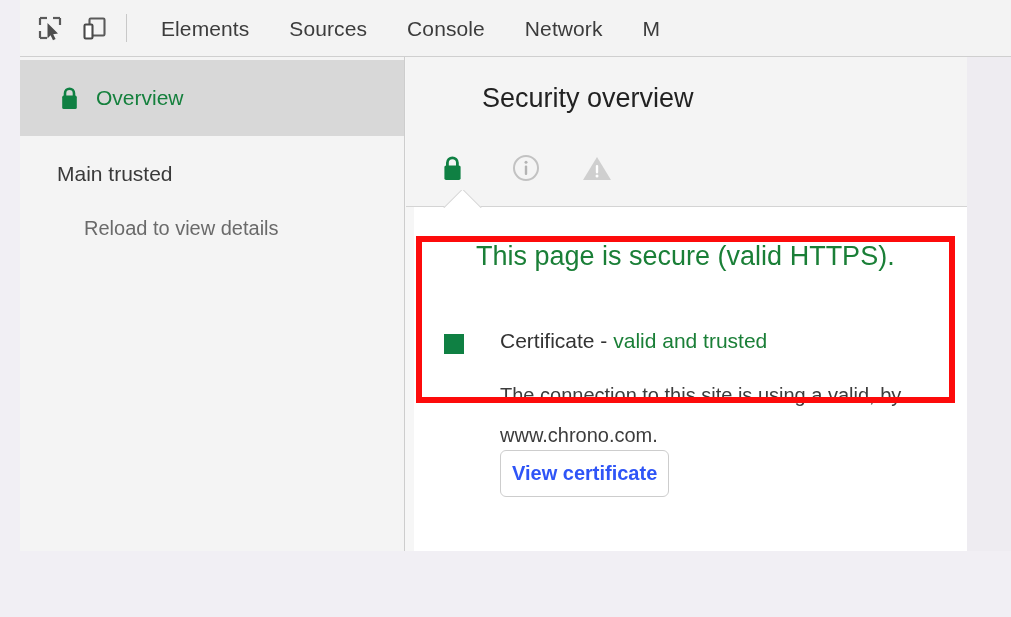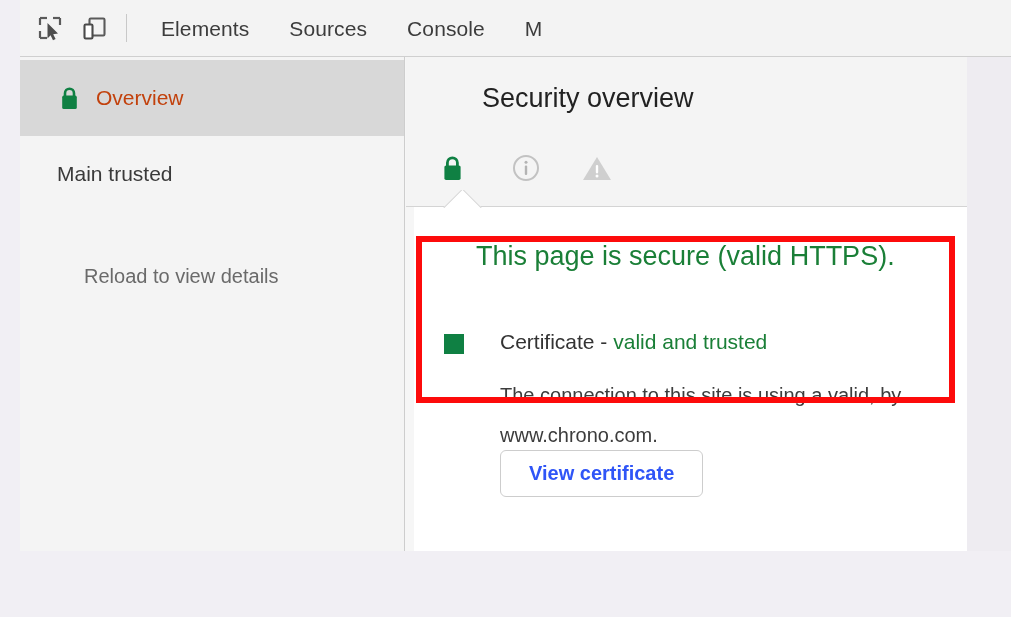--- a/index.html
+++ b/index.html
@@ -106,39 +106,38 @@
   #sidebar-overview .lock-wrap {
     margin-left: 38px;
     width: 22px;
     display: flex;
     align-items: center;
     justify-content: center;
     flex: none;
   }
   #sidebar-overview .ov-label {
     font-size: 21px;
-    color: #c2410c;
+    color: #15803d;
     margin-left: 16px;
   }
   #origin-header {
     position: absolute;
     left: 37px;
     top: 105px;
     font-size: 21px;
     color: #3a3a3a;
     white-space: nowrap;
   }
   #origin-sub {
     position: absolute;
     left: 64px;
     top: 160px;
     font-size: 20px;
     color: #6a6a6a;
     white-space: nowrap;
-    margin-top: 48px;
   }
 
   
   #main {
     position: absolute;
     left: 386px;
     top: 0;
     width: 581px;
     height: 494px;
     background: #f6f6f6;
@@ -219,21 +218,21 @@
     top: 34px;
     font-size: 27px;
     color: #1a7f37;
     white-space: nowrap;
   }
   #cert-row {
     position: absolute;
     left: 30px;
     top: 122px;
     display: flex;
-    align-items: center;
+    align-items: flex-start;
   }
   #cert-bullet {
     width: 20px;
     height: 20px;
     background: #0f8043;
     margin-top: 5px;
     flex: none;
   }
   #cert-text {
     margin-left: 36px;
@@ -249,21 +248,21 @@
     top: 168px;
     width: 520px;
     font-size: 20px;
     line-height: 40px;
     color: #3c3c3c;
   }
   #view-cert-btn {
     position: absolute;
     left: 86px;
     top: 243px;
-    padding: 11px 28px;
+    padding: 11px 11px;
     background: #ffffff;
     border: 1px solid #cdcdcd;
     border-radius: 6px;
     font-family: "Liberation Sans", sans-serif;
     font-size: 20px;
     font-weight: bold;
     color: #2f55f7;
     cursor: pointer;
     white-space: nowrap;
   }
@@ -333,20 +332,21 @@
           <rect x="8.5" y="3.5" width="15" height="17" rx="1.2" fill="none" stroke="#5a5a5a" stroke-width="2.1"></rect>
           <rect x="3.5" y="9.5" width="8" height="14" rx="1.2" fill="#ffffff" stroke="#4a4a4a" stroke-width="2.1"></rect>
         </svg>
       </div>
 
       <div class="tb-sep"></div>
 
       <div class="tab">Elements</div>
       <div class="tab">Sources</div>
       <div class="tab">Console</div>
+      <div class="tab">Network</div>
       <div class="tab">M</div>
     </div>
 
     <div id="panel-body">
 
       <div id="sidebar">
 
         <div id="sidebar-overview">
           <span class="lock-wrap">
             <svg width="19" height="23" viewBox="0 0 19 23">

